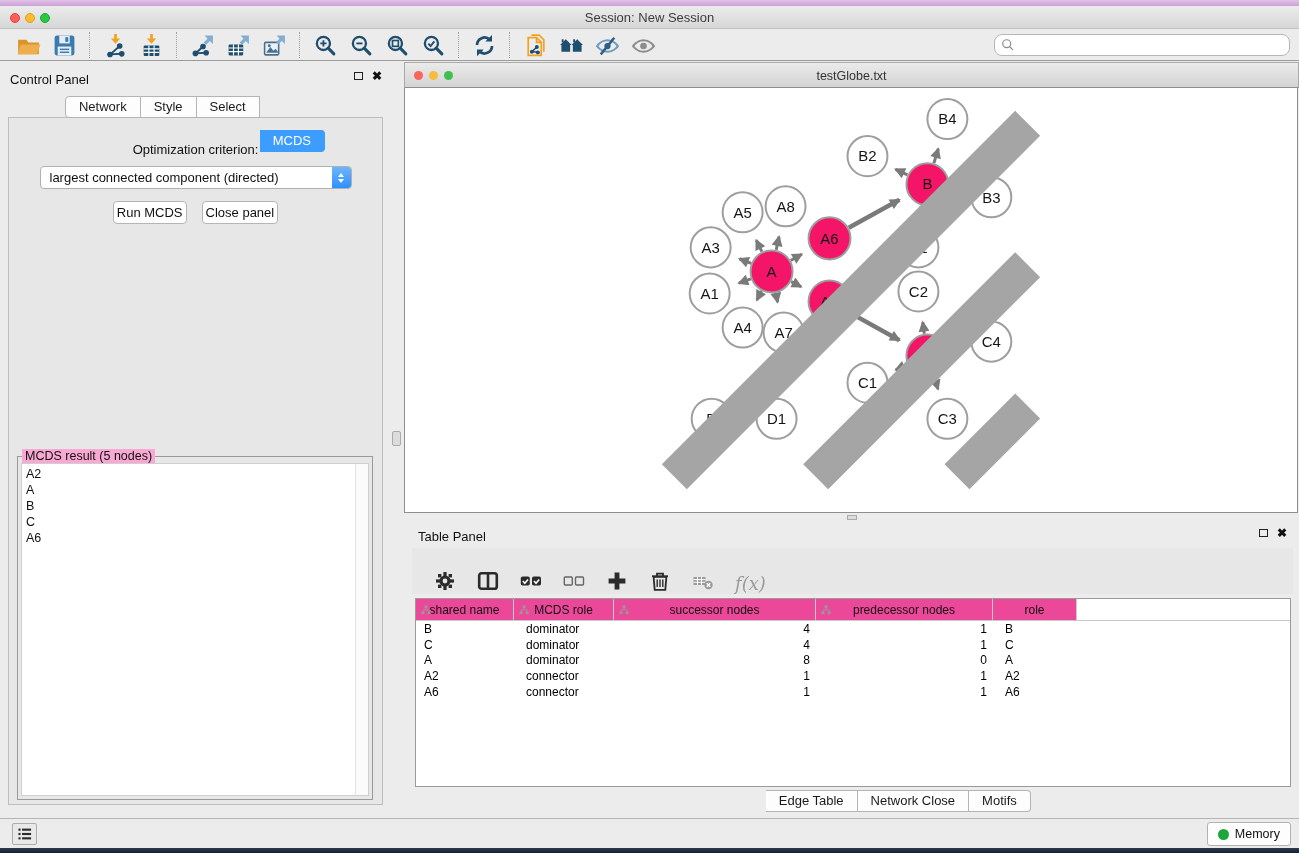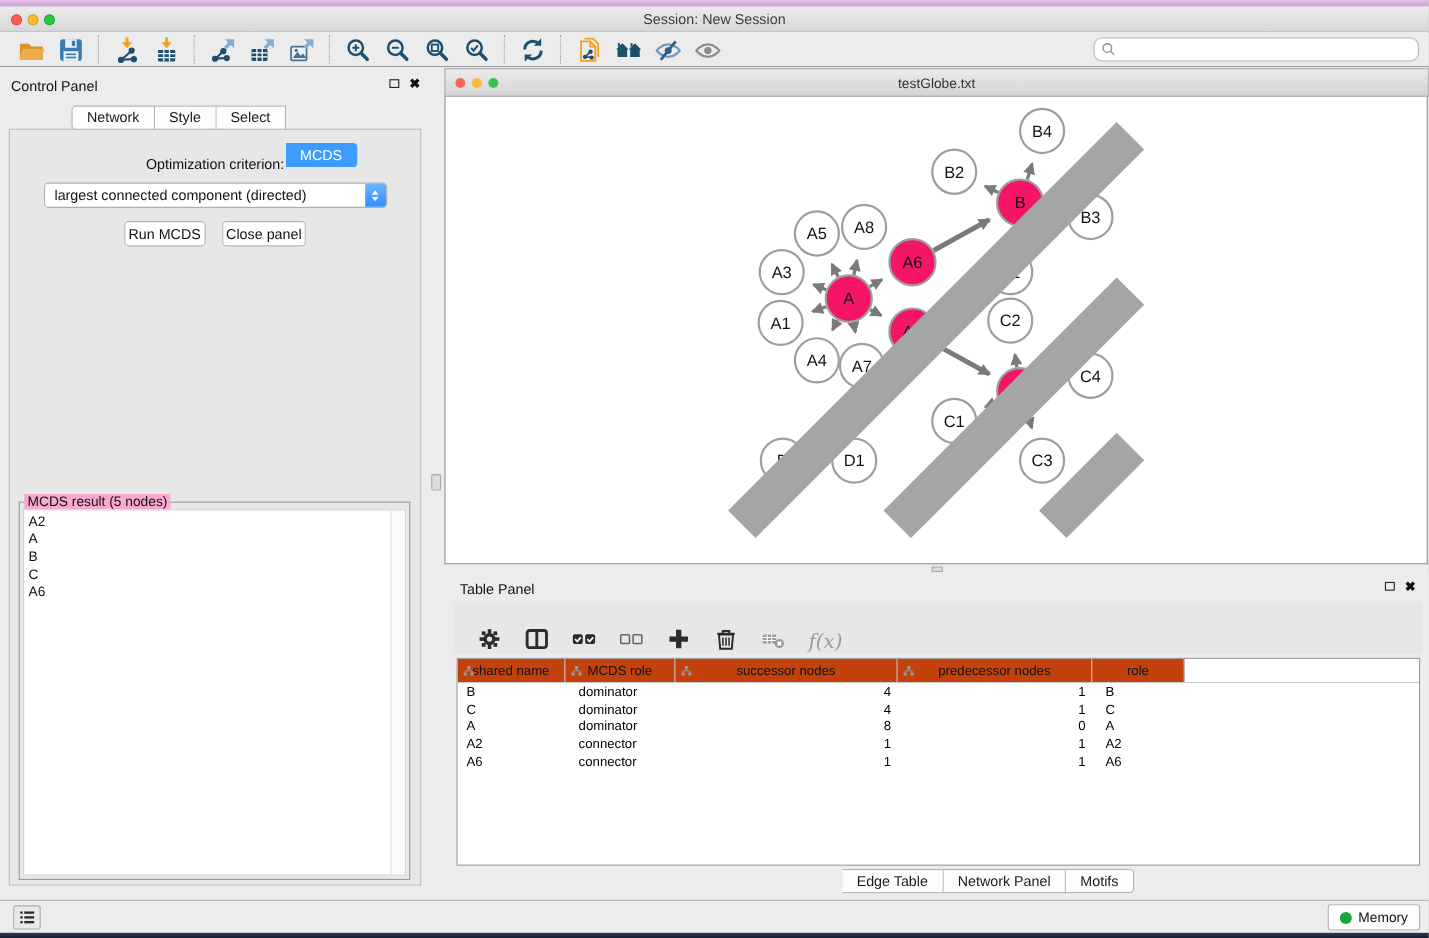--- a/index.html
+++ b/index.html
@@ -93,21 +93,21 @@
   .table-panel { position:absolute; left:0; right:0; top:459px; bottom:0; background:#ececec; }
   .tp-titlerow { position:absolute; left:14px; right:12px; top:7px; height:18px; }
   .tp-toolbar { position:absolute; left:8px; right:6px; top:28px; height:46px; background:#e7e7e7;
                 display:flex; align-items:flex-end; gap:17px; padding-left:20px; }
   .tpi { width:26px; height:26px; display:flex; align-items:center; justify-content:center; background:none; border:none; }
   .tpi svg { width:22px; height:22px; }
   .fx-label { font-size:18px; color:#9a9a9a; font-style:italic; font-family:"DejaVu Serif", serif; margin-left:2px; }
 
   .data-table { position:absolute; left:11px; right:8px; top:78px; height:189px; background:#fff; border:1px solid #9a9a9a; overflow:hidden; }
   .thead { display:flex; height:22px; border-bottom:1px solid #c9c9c9; }
-  .th { position:relative; background:#c2410c; border-right:1px solid #c9c9c9; display:flex; align-items:center;
+  .th { position:relative; background:#ec4899; border-right:1px solid #c9c9c9; display:flex; align-items:center;
         justify-content:center; font-size:12px; color:#111; }
   .th svg { position:absolute; left:5px; top:6px; width:10px; height:10px; }
   .trow { display:flex; height:15.8px; align-items:center; }
   .td { font-size:12px; color:#000; white-space:nowrap; }
   .td.l0 { padding-left:8px; } .td.l1 { padding-left:12px; }
   .td.num { text-align:right; padding-right:6px; }
   .td.l4 { padding-left:12px; }
 
   .bottom-tabs { position:absolute; left:0; right:0; top:270px; display:flex; justify-content:center; }
 
@@ -568,21 +568,21 @@
               <div class="td l1" style="width: 100px;">connector</div>
               <div class="td num" style="width: 202px;">1</div>
               <div class="td num" style="width: 177px;">1</div>
               <div class="td l4" style="width: 84px;">A6</div>
             </div>
           </div>
       </div>
       <div class="bottom-tabs" id="bottom-tabs">
           <div class="seg-tab active">Node Table</div>
           <div class="seg-tab">Edge Table</div>
-          <div class="seg-tab">Network Panel</div>
+          <div class="seg-tab">Network Close</div>
           <div class="seg-tab">Motifs</div>
         </div>
     </div>
   </div>
 
   <div class="statusbar">
     <div class="list-btn">
       <svg viewBox="0 0 22 22">
         <g fill="#2b2b2b">
             <rect x="3" y="4.4" width="2.6" height="2.6"></rect>

